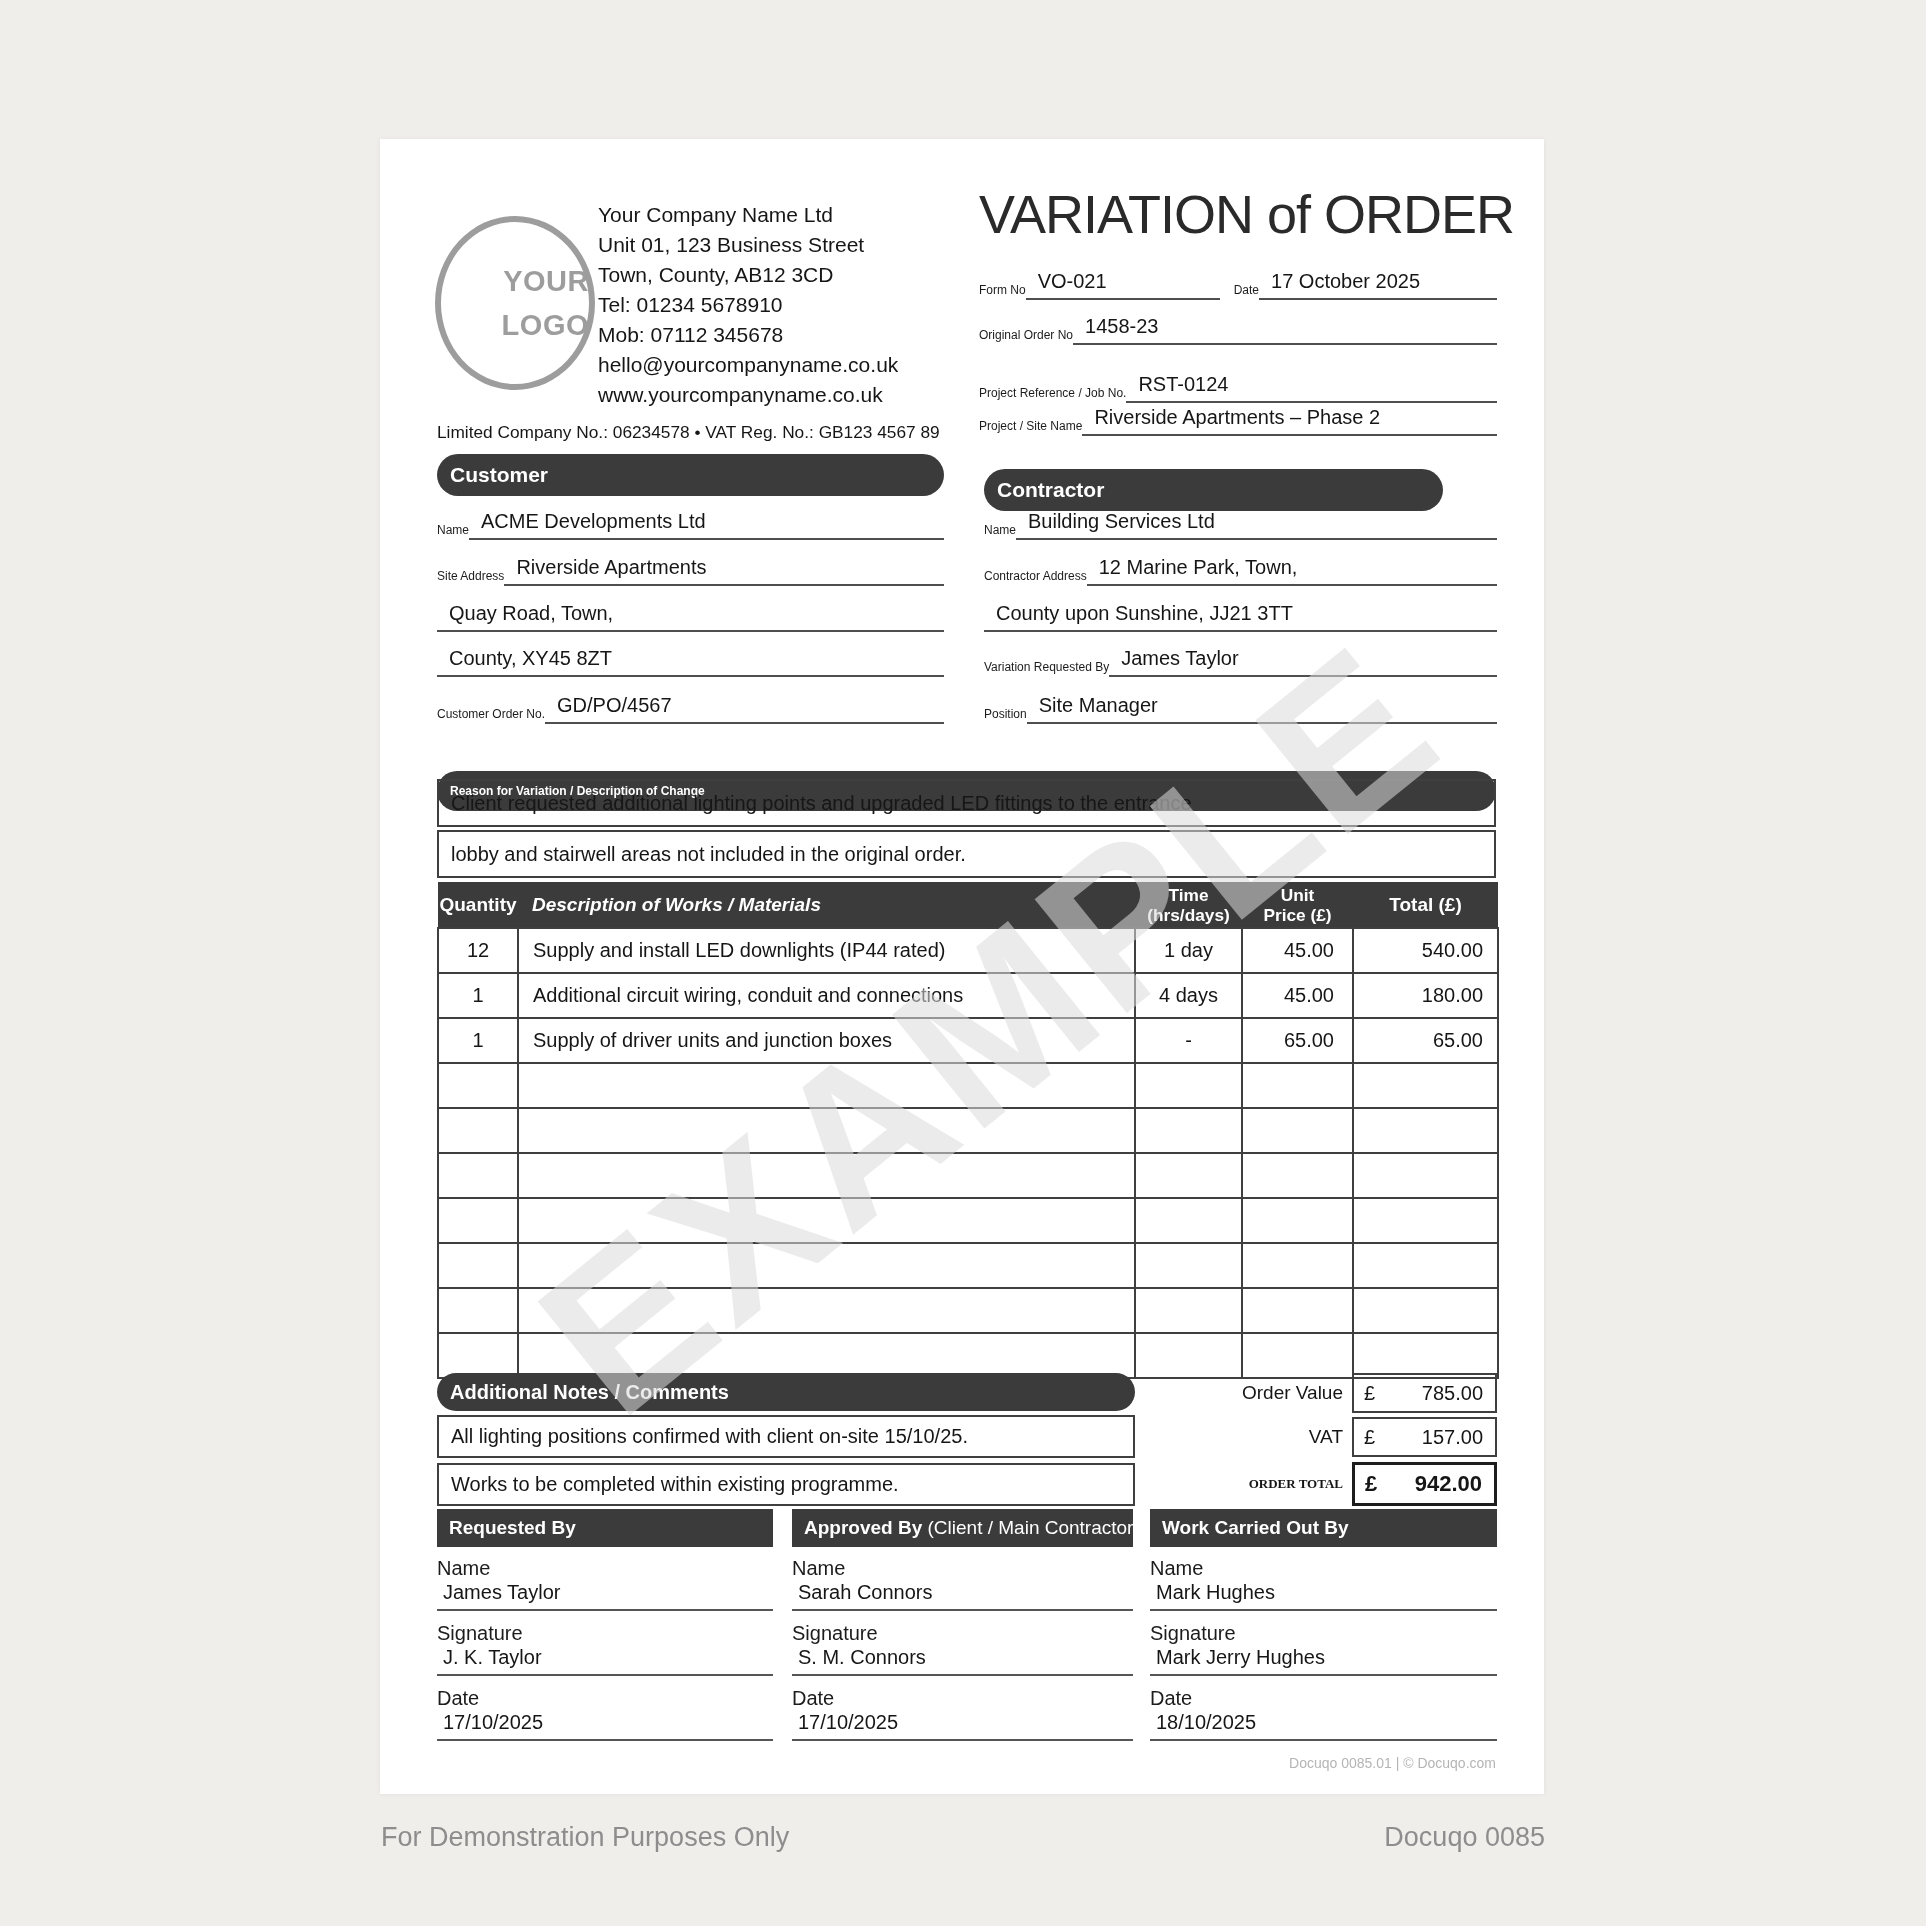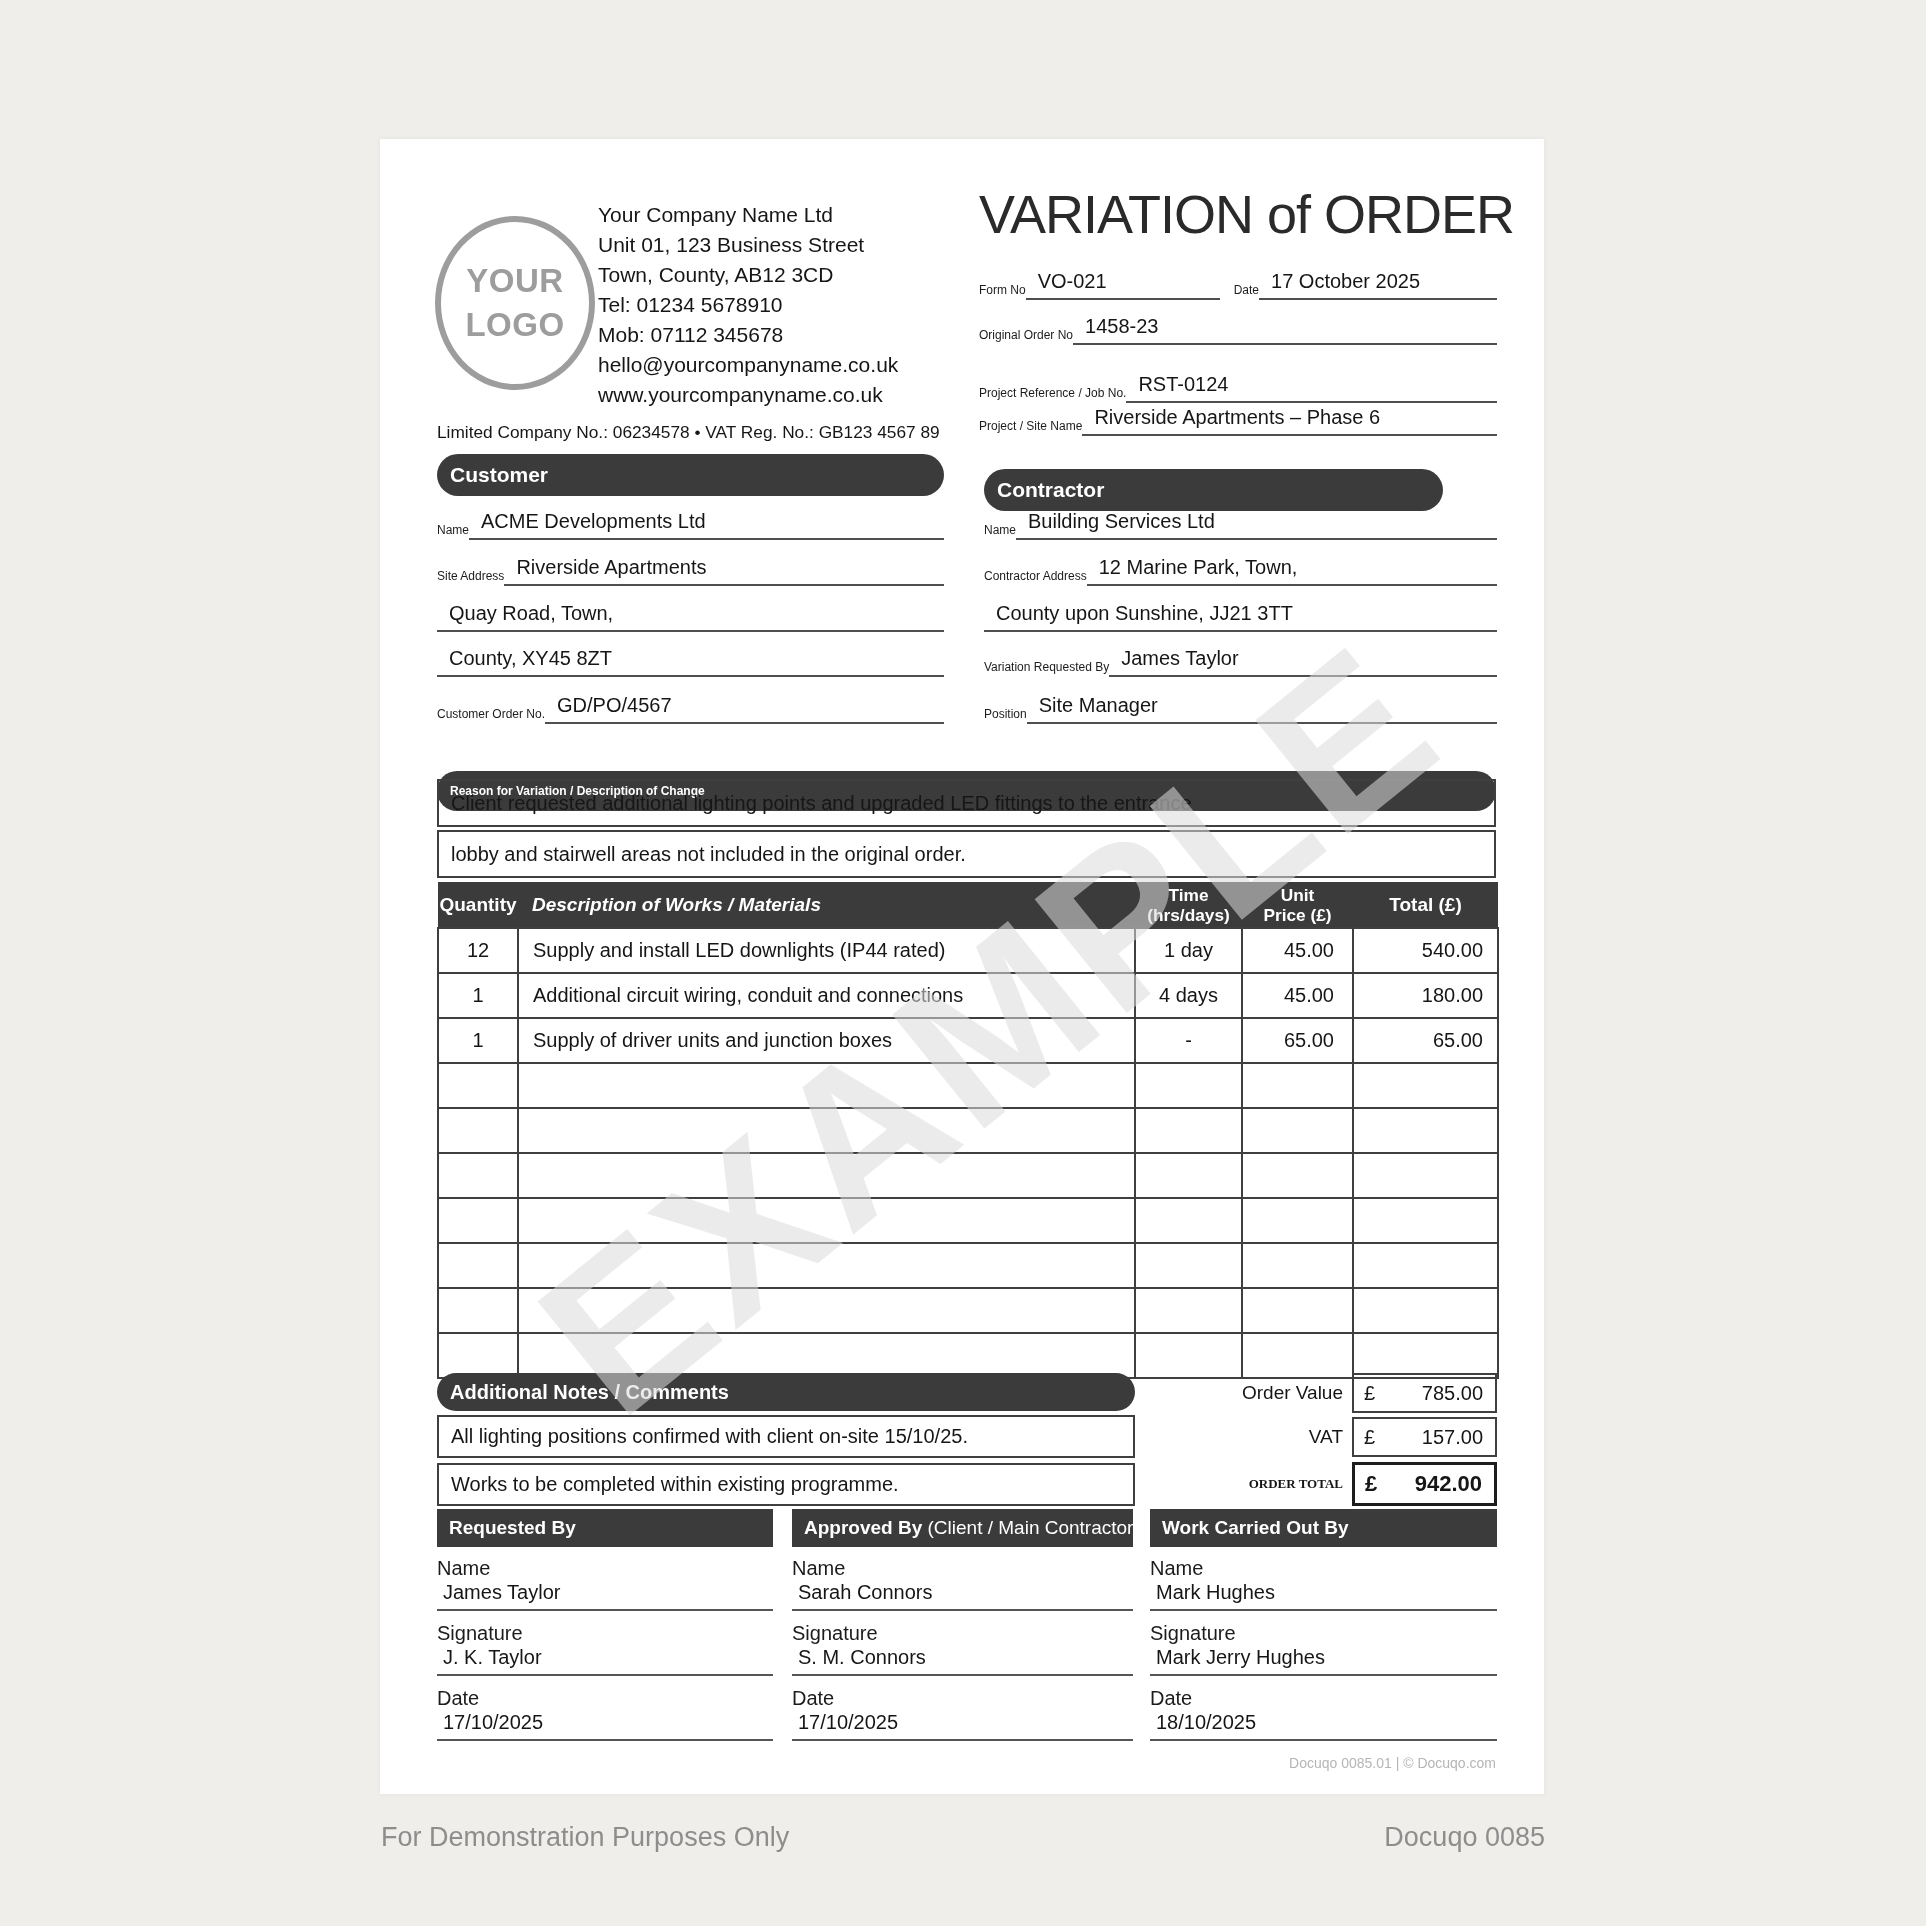--- a/index.html
+++ b/index.html
@@ -7,21 +7,21 @@
   body { font-family:"Liberation Sans", sans-serif; background:#efeeeb; position:relative; overflow:hidden; color:#161616; }
 
   .page { position:absolute; left:380px; top:139px; width:1164px; height:1655px; background:#ffffff; box-shadow:0 0 5px rgba(0,0,0,0.06); }
 
   
   .watermark { position:absolute; left:609px; top:891px; transform:translate(-50%,-50%) rotate(-39deg);
     font-size:213px; font-weight:700; letter-spacing:6px; color:#dcdcdc; opacity:0.55; white-space:nowrap; z-index:60; pointer-events:none; }
 
   
   .logo { position:absolute; left:55px; top:77px; width:160px; height:174px; border:6px solid #9d9d9d; border-radius:50%;
-    color:#9d9d9d; font-weight:700; font-size:33px; letter-spacing:0.5px; text-align:center; display:flex; flex-direction:column; justify-content:center; line-height:44px; }
+    color:#9d9d9d; font-weight:700; font-size:29px; letter-spacing:0.5px; text-align:right; display:flex; flex-direction:column; justify-content:center; line-height:44px; }
   .company-info { position:absolute; left:218px; top:61px; font-size:21px; line-height:30px; font-weight:500; }
   .reg-line { position:absolute; left:57px; top:283px; font-size:17.3px; font-weight:500; }
 
   .doc-title { position:absolute; left:599px; top:44px; width:518px; font-size:54px; font-weight:300; letter-spacing:-1px; white-space:nowrap; color:#2a2a2a; }
 
   
   .frow { position:absolute; display:flex; align-items:flex-end; height:38px; }
   .frow .lbl { font-size:12px; padding-bottom:3px; white-space:nowrap; color:#1c1c1c; }
   .frow .val { flex:1; border-bottom:2px solid #4f4f4f; font-size:20px; padding:0 4px 5px 12px; white-space:nowrap; overflow:hidden; }
   .frow .val.fixed { flex:0 0 auto; }
@@ -99,21 +99,21 @@
   <div class="frow" style="left:599px; top:168px; width:518px;">
     <span class="lbl">Original Order No</span>
     <span class="val">1458-23</span>
   </div>
   <div class="frow" style="left:599px; top:226px; width:518px;">
     <span class="lbl">Project Reference / Job No.</span>
     <span class="val">RST-0124</span>
   </div>
   <div class="frow" style="left:599px; top:259px; width:518px;">
     <span class="lbl">Project / Site Name</span>
-    <span class="val">Riverside Apartments – Phase 6</span>
+    <span class="val">Riverside Apartments – Phase 2</span>
   </div>
 
   <div class="bar" style="left:57px; top:315px; width:507px;">Customer</div>
   <div class="bar" style="left:604px; top:330px; width:459px;">Contractor</div>
 
   <div class="frow" style="left:57px; top:363px; width:507px;">
     <span class="lbl">Name</span>
     <span class="val">ACME Developments Ltd</span>
   </div>
   <div class="frow" style="left:57px; top:409px; width:507px;">

